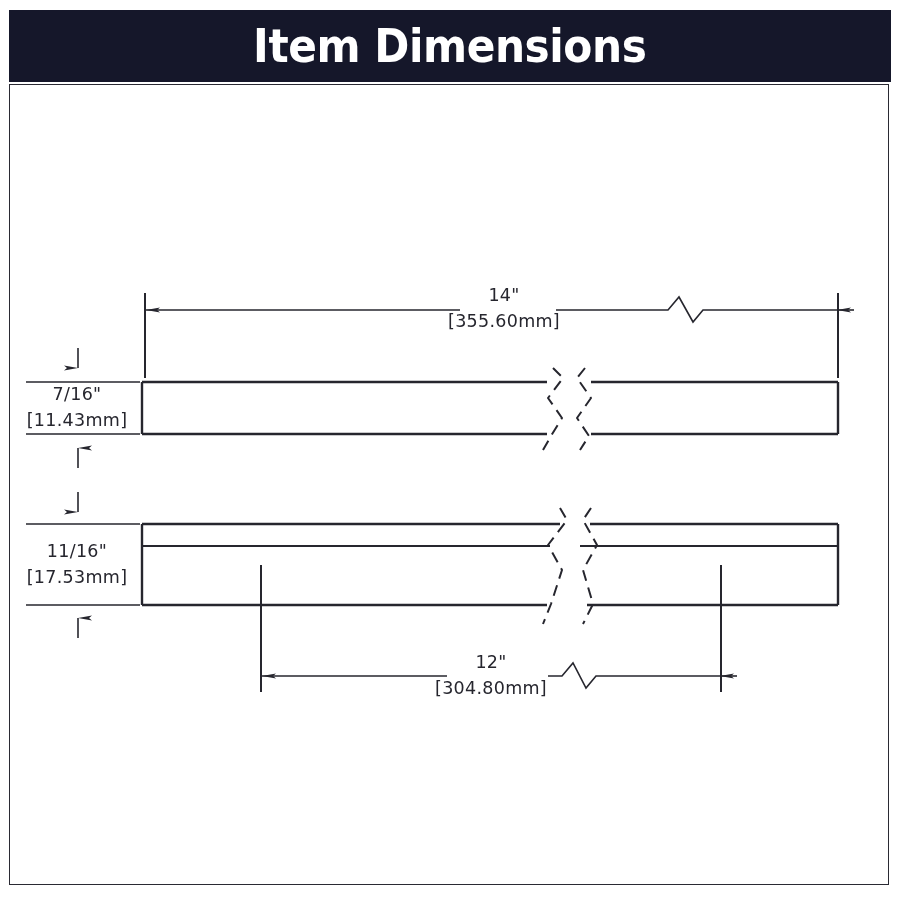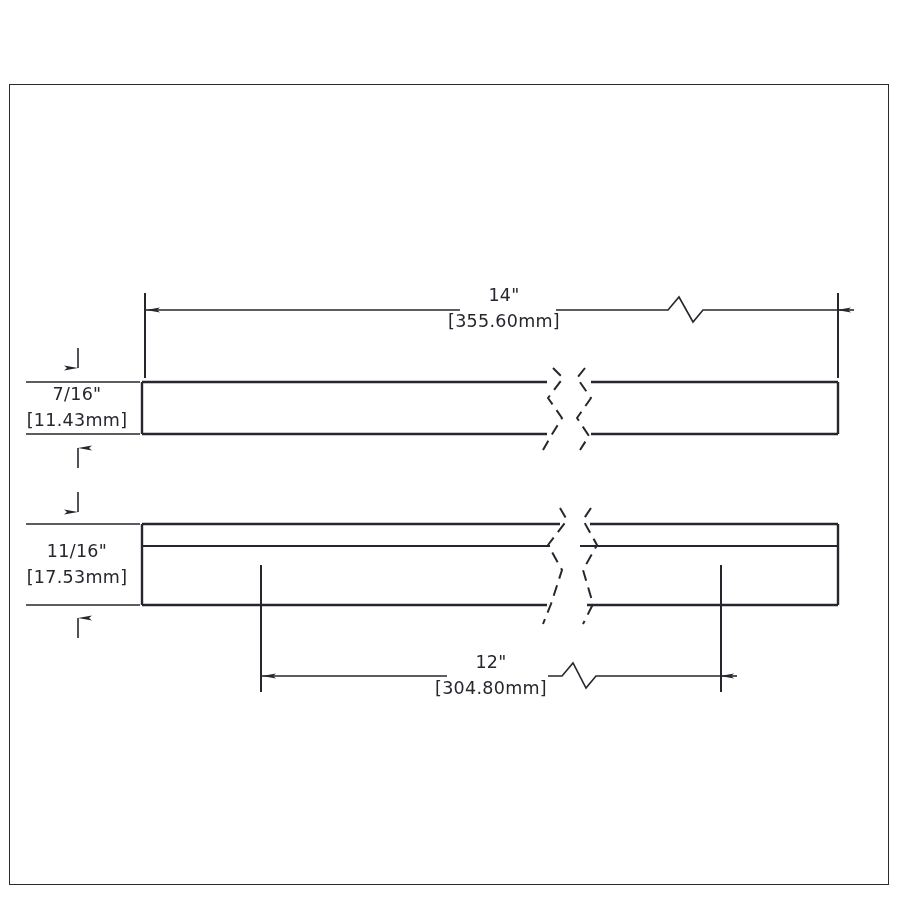--- a/index.html
+++ b/index.html
@@ -64,20 +64,23 @@
     fill: #26262e;
     text-anchor: middle;
     letter-spacing: 0.3px;
   }
 </style>
 </head>
 <body>
 
 <div id="page">
 
+  <div class="header-bar">
+    <div class="header-title">Item Dimensions</div>
+  </div>
 
   <div class="content-frame"></div>
 
   <svg class="drawing" viewBox="0 0 900 900">
     <defs>
       <marker id="arrowL" markerWidth="14" markerHeight="8" refX="0" refY="4" orient="auto" markerUnits="userSpaceOnUse">
         <path d="M0,4 L14,1.4 L11,4 L14,6.6 Z" fill="#26262e"></path>
       </marker>
       <marker id="arrowR" markerWidth="14" markerHeight="8" refX="0" refY="4" orient="auto" markerUnits="userSpaceOnUse">
         <path d="M0,4 L14,1.4 L11,4 L14,6.6 Z" fill="#26262e"></path>

